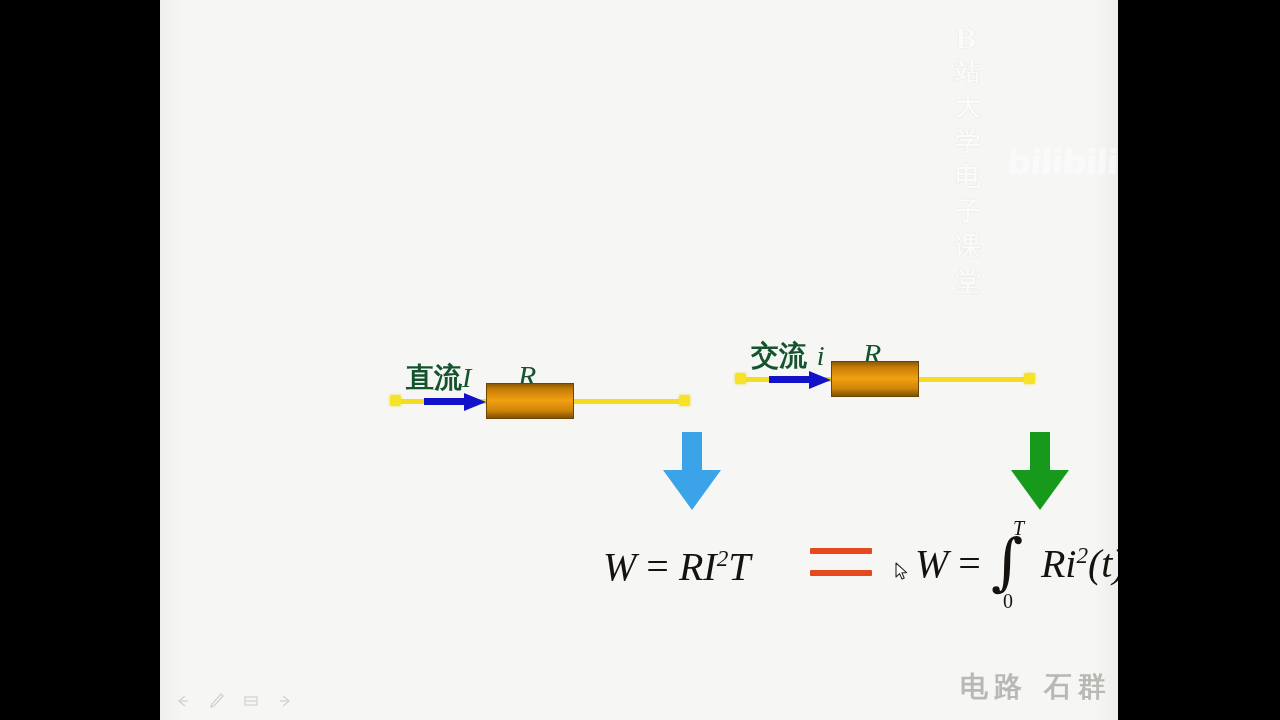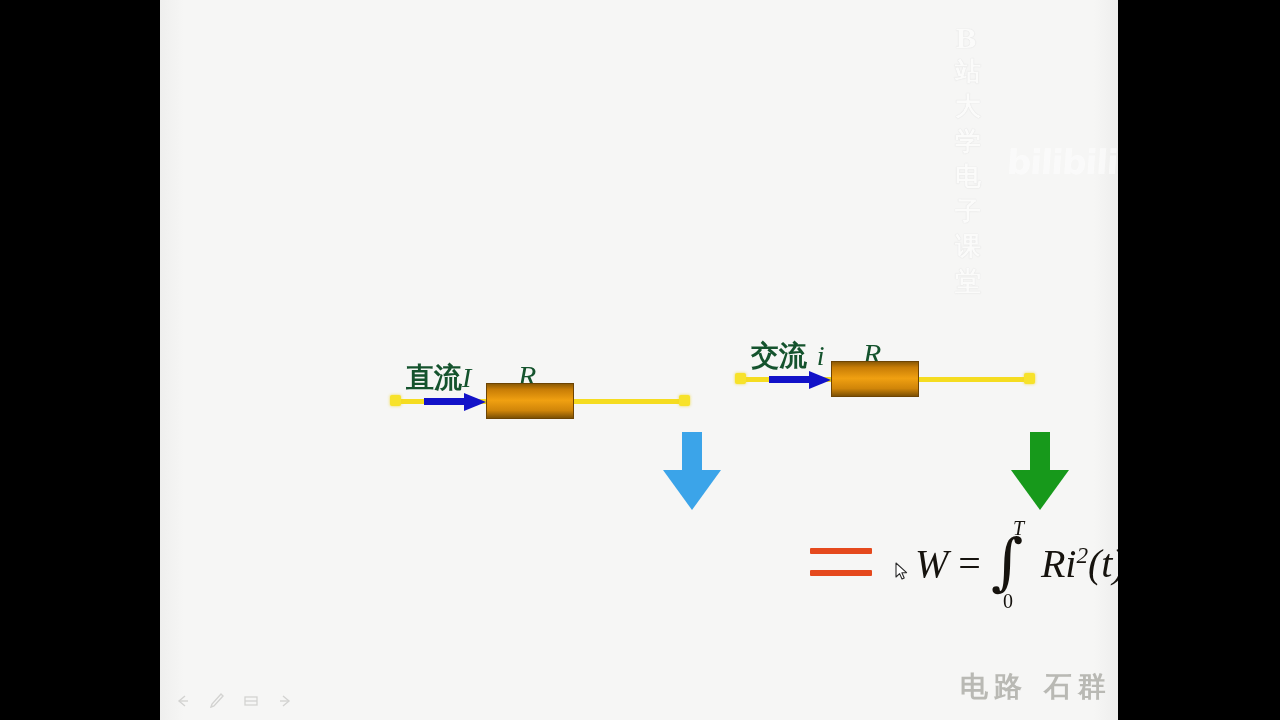--- a/index.html
+++ b/index.html
@@ -349,20 +349,25 @@
 
     <div class="big-arrow blue">
       <div class="stem"></div>
         <div class="tip"></div>
     </div>
     <div class="big-arrow green">
       <div class="stem"></div>
         <div class="tip"></div>
     </div>
 
+    <div class="formula left-eq">
+      <span class="it">W</span>
+      <span class="up">=</span>
+      <span class="it">R</span><span class="it">I</span><sup>2</sup><span class="it">T</span>
+    </div>
 
     <div class="eq-sign">
       <div class="bar b1"></div>
       <div class="bar b2"></div>
     </div>
 
     <div class="formula right-eq">
       <span class="it">W</span>
       <span class="up">=</span>
       <span class="integral">

